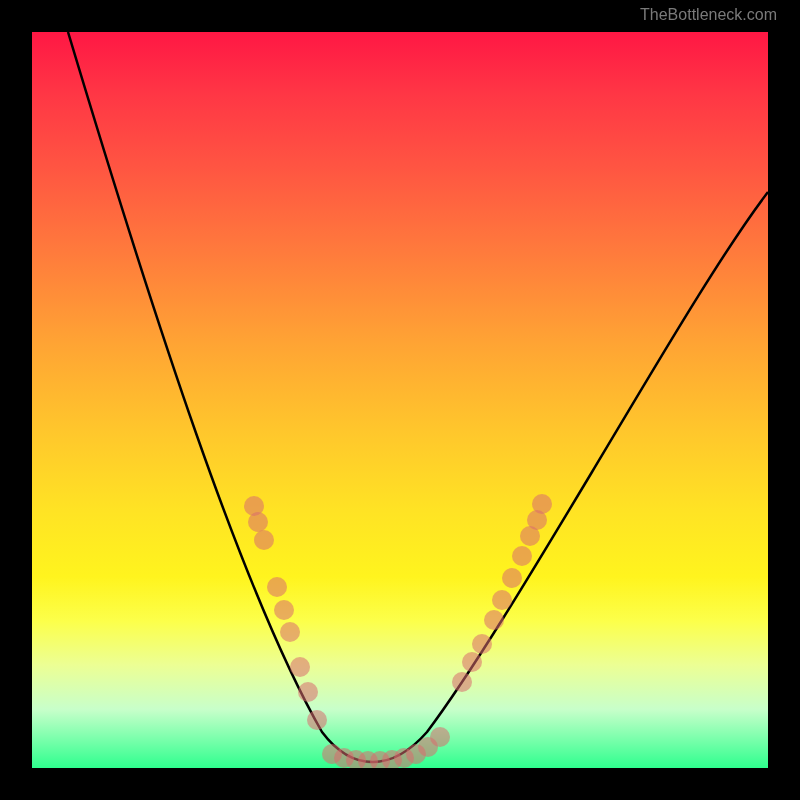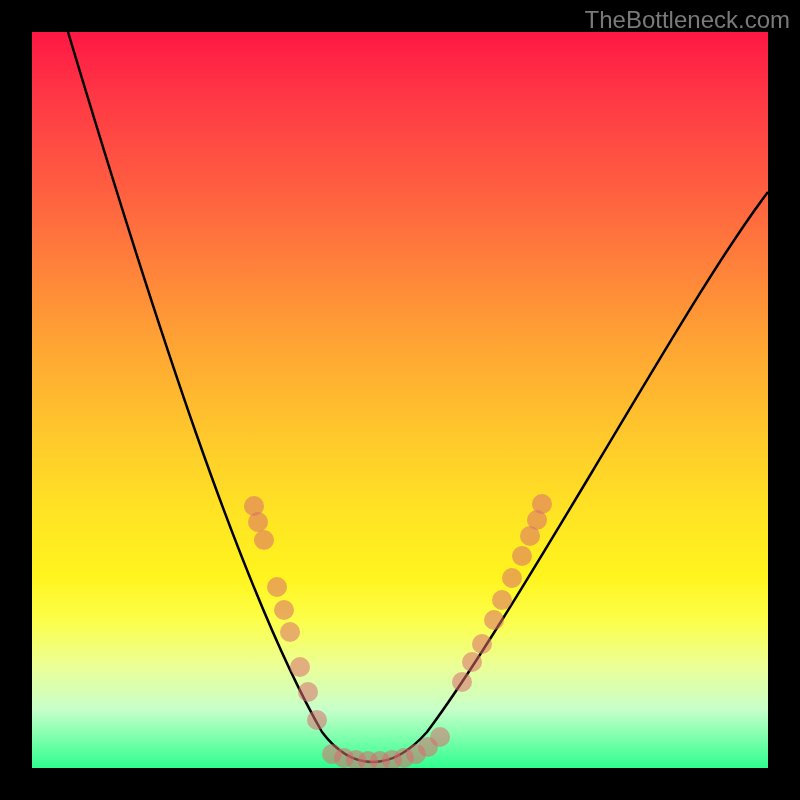--- a/index.html
+++ b/index.html
@@ -38,23 +38,23 @@
       #fcff4a 80%,
       #ecff94 86%,
       #c8ffca 92%,
       #2fff8e 100%
     );
     overflow: hidden;
   }
   .watermark {
     position: absolute;
     top: 6px;
-    right: 10px;
+    right: 23px;
     color: #7a7a7a;
-    font-size: 24px;
+    font-size: 16px;
     font-weight: 500;
     z-index: 10;
   }
   svg.curve {
     position: absolute;
     top: 0;
     left: 0;
     width: 736px;
     height: 736px;
   }

